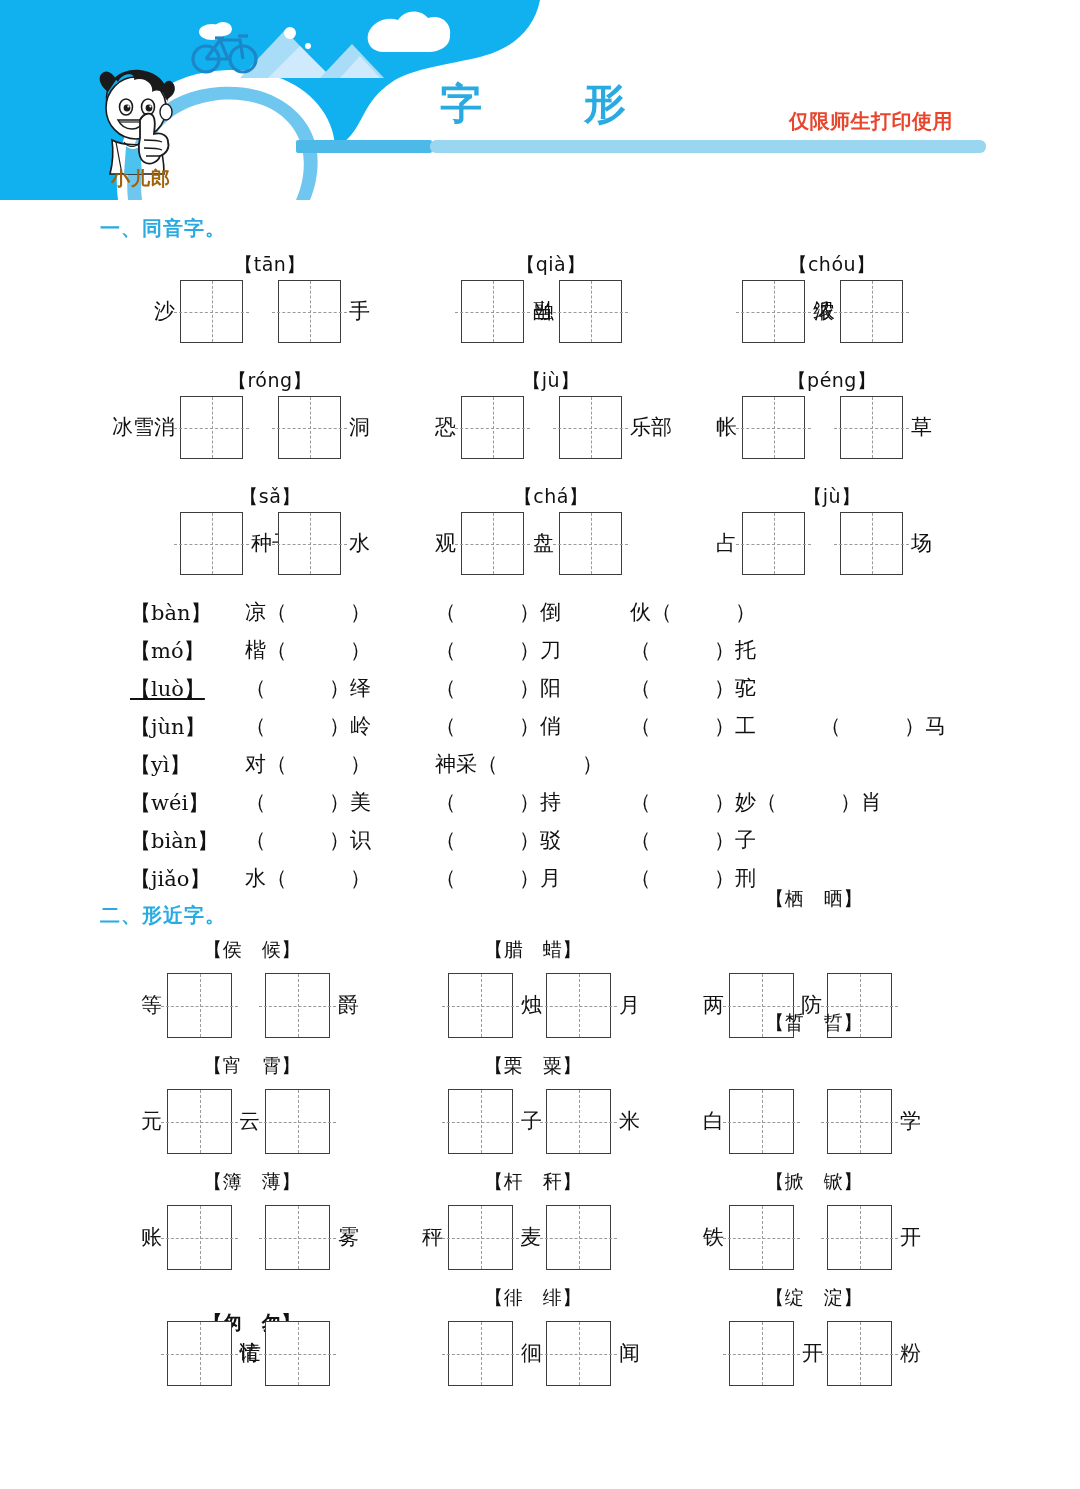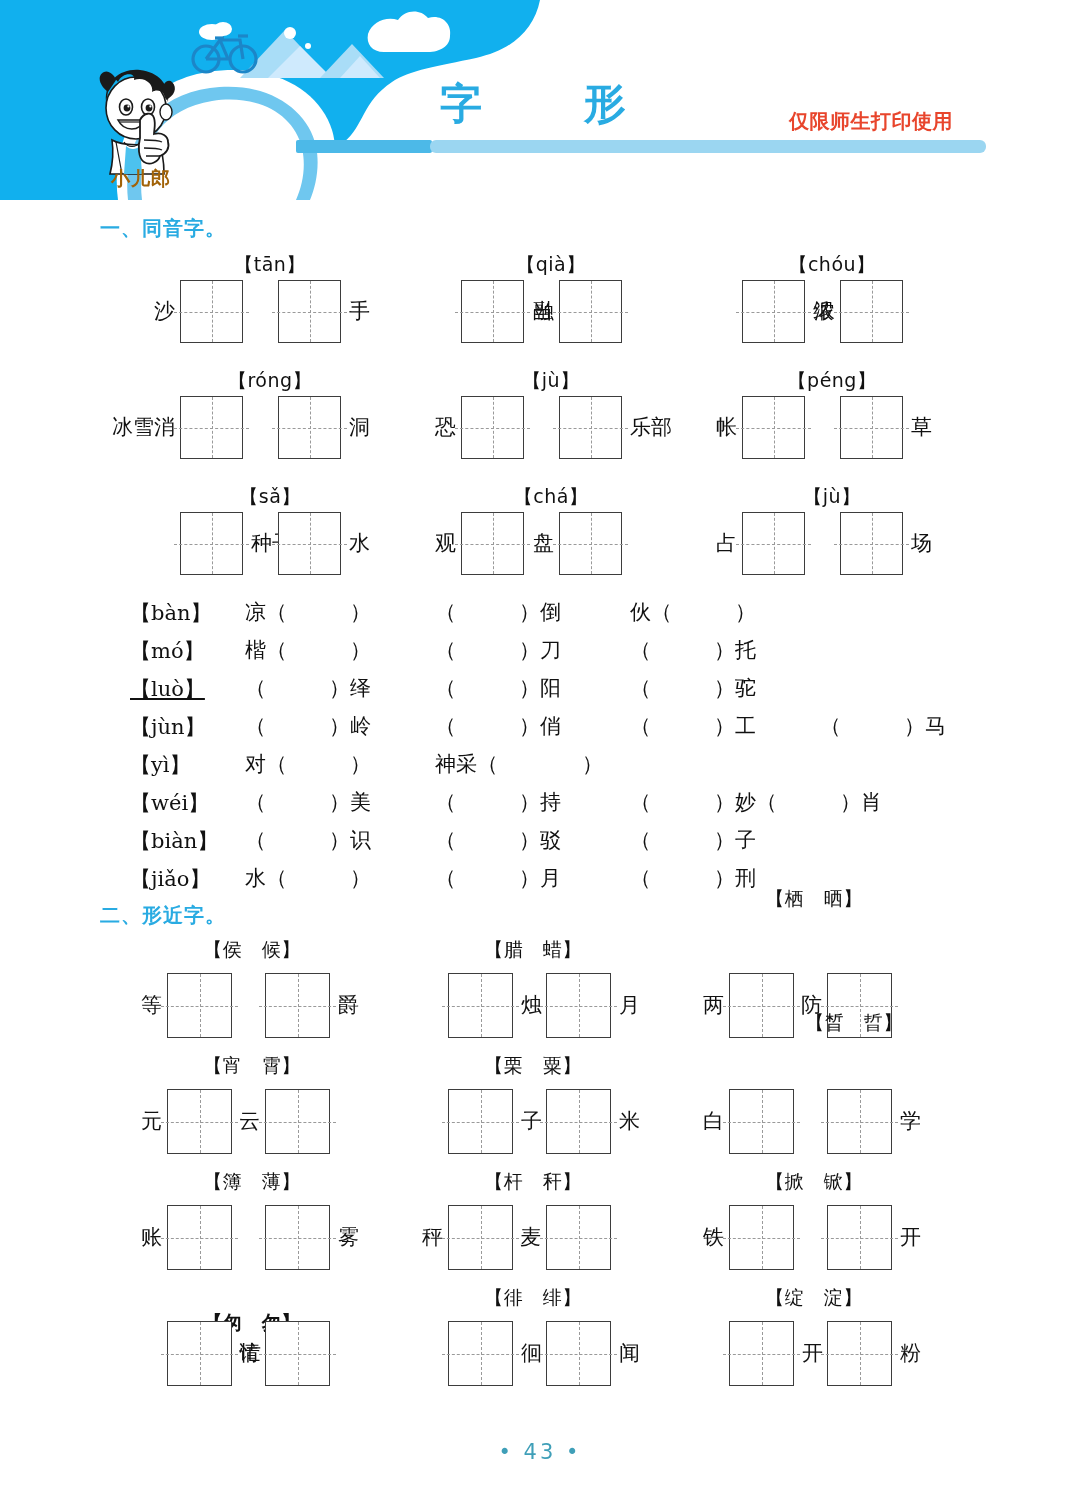--- a/index.html
+++ b/index.html
@@ -311,21 +311,21 @@
       <div class="pinyin" style="left: 252px; top: 1053px;">【宵　霄】</div>
       <div class="cn r" style="left: 162px; top: 1110.5px;">元</div>
       <div class="tzg" style="left: 167px; top: 1089px; width: 65px; height: 65px;"></div>
       <div class="cn r" style="left: 260px; top: 1110.5px;">云</div>
       <div class="tzg" style="left: 265px; top: 1089px; width: 65px; height: 65px;"></div>
       <div class="pinyin" style="left: 533px; top: 1053px;">【栗　粟】</div>
       <div class="tzg" style="left: 448px; top: 1089px; width: 65px; height: 65px;"></div>
       <div class="cn" style="left: 521px; top: 1110.5px;">子</div>
       <div class="tzg" style="left: 546px; top: 1089px; width: 65px; height: 65px;"></div>
       <div class="cn" style="left: 619px; top: 1110.5px;">米</div>
-      <div class="pinyin" style="left: 814px; top: 1010px; margin-left: 40px;">【晳　晢】</div>
+      <div class="pinyin" style="left: 814px; top: 1010px;">【晳　晢】</div>
       <div class="cn r" style="left: 724px; top: 1110.5px;">白</div>
       <div class="tzg" style="left: 729px; top: 1089px; width: 65px; height: 65px;"></div>
       <div class="tzg" style="left: 827px; top: 1089px; width: 65px; height: 65px;"></div>
       <div class="cn" style="left: 900px; top: 1110.5px;">学</div>
       <div class="pinyin" style="left: 252px; top: 1169px;">【簿　薄】</div>
       <div class="cn r" style="left: 162px; top: 1226.5px;">账</div>
       <div class="tzg" style="left: 167px; top: 1205px; width: 65px; height: 65px;"></div>
       <div class="tzg" style="left: 265px; top: 1205px; width: 65px; height: 65px;"></div>
       <div class="cn" style="left: 338px; top: 1226.5px;">雾</div>
       <div class="pinyin" style="left: 533px; top: 1169px;">【杆　秆】</div>
@@ -348,14 +348,13 @@
       <div class="cn" style="left: 521px; top: 1342.5px;">徊</div>
       <div class="tzg" style="left: 546px; top: 1321px; width: 65px; height: 65px;"></div>
       <div class="cn" style="left: 619px; top: 1342.5px;">闻</div>
       <div class="pinyin" style="left: 814px; top: 1285px;">【绽　淀】</div>
       <div class="tzg" style="left: 729px; top: 1321px; width: 65px; height: 65px;"></div>
       <div class="cn" style="left: 802px; top: 1342.5px;">开</div>
       <div class="tzg" style="left: 827px; top: 1321px; width: 65px; height: 65px;"></div>
       <div class="cn" style="left: 900px; top: 1342.5px;">粉</div>
     </div>
 
-  <div class="pagenum">• 43 •</div>
 </div>
 
 </body></html>

